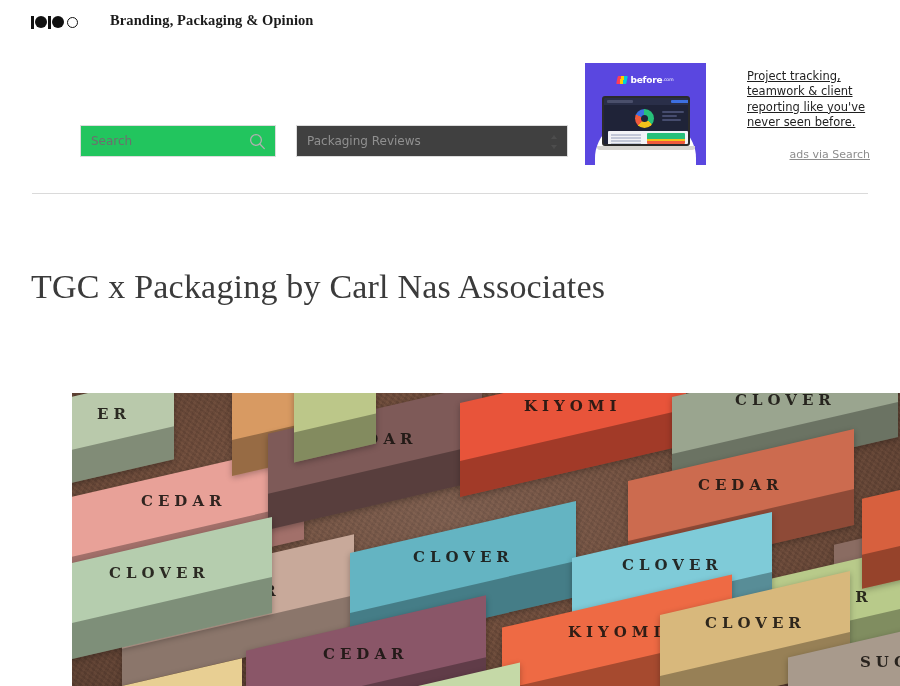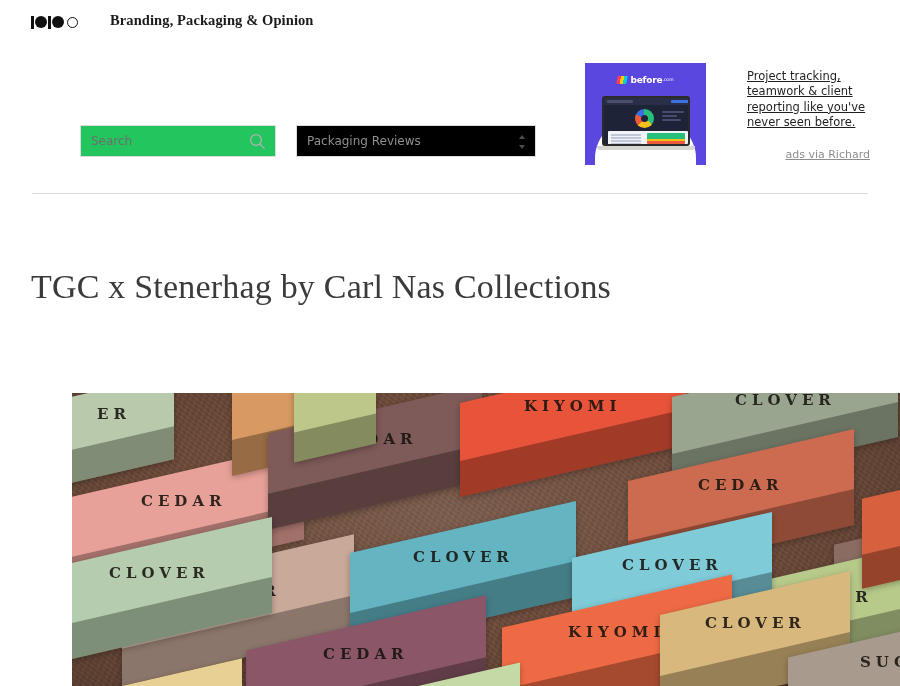--- a/index.html
+++ b/index.html
@@ -127,22 +127,22 @@
     border: none; outline: none; background: transparent;
     font-family: "DejaVu Sans", sans-serif; font-size: 12px; color: #4a4a4a;
     padding: 0 10px;
   }
   .search-input::placeholder { color:#6e6e6e; }
   .search-icon {
     position:absolute; right: 9px; top: 7px; width: 17px; height: 17px;
     cursor:pointer;
   }
   .select-wrap {
-    position:absolute; left: 296px; top: 0; width: 240px; height: 32px;
-    border: 1px solid #dcdcdc; background:#000000;text-align:right;
+    position:absolute; left: 296px; top: 0; width: 272px; height: 32px;
+    border: 1px solid #dcdcdc; background:#404040;text-align:right;
   }
   .select-value {
     position:absolute; left: 10px; top: 8px;
     font-family: "DejaVu Sans", sans-serif; font-size: 12px; color: #909090;
     white-space: nowrap;
   }
   .select-stepper {
     position:absolute; right: 10px; top: 9px; width: 7px; height: 14px;
     display:flex; flex-direction:column; justify-content:space-between; align-items:center;
     cursor:pointer;
@@ -257,21 +257,21 @@
                 <i></i>
                 <i></i>
               </div>
             <div class="graph"></div>
           </div>
         </div>
         <div class="ad-base"></div>
       </div>
     </a>
     <a class="ad-copy" href="#">Project tracking, teamwork &amp; client reporting like you've never seen before.</a>
-    <a class="ad-via" href="#">ads via Richard</a>
+    <a class="ad-via" href="#">ads via Search</a>
   </aside>
 
   <div class="search-row">
 
     <form class="search-box">
       <input class="search-input" type="text" placeholder="Search" style="">
       <span class="search-icon">
         <svg width="17" height="17" viewBox="0 0 17 17" aria-hidden="true">
           <circle cx="7" cy="7" r="5.4" fill="none" stroke="#b0b0b0" stroke-width="1.3"></circle>
           <line x1="10.9" y1="11" x2="15.3" y2="15.6" stroke="#b0b0b0" stroke-width="1.3" stroke-linecap="round"></line>
@@ -283,21 +283,21 @@
       <span class="select-value">Packaging Reviews</span>
       <span class="select-stepper">
         <span class="up"></span>
         <span class="down"></span>
       </span>
     </div>
   </div>
 
   <div class="divider"></div>
 
-  <h1 class="article-title">TGC x Stenerhag by Carl Nas Collections</h1>
+  <h1 class="article-title">TGC x Packaging by Carl Nas Associates</h1>
 
   <figure class="hero">
     <div class="hero-canvas" id="hero-canvas">
         <div class="bx" style="left: -18px; top: -6px; width: 120px; height: 86px; z-index: 1; background: rgb(185, 201, 171);">
           <div class="top">
             <span class="word">ER</span>
           </div>
           <div class="side"></div>
         </div>
         <div class="bx" style="left: -8px; top: 78px; width: 240px; height: 96px; z-index: 2; background: rgb(232, 161, 152);">

